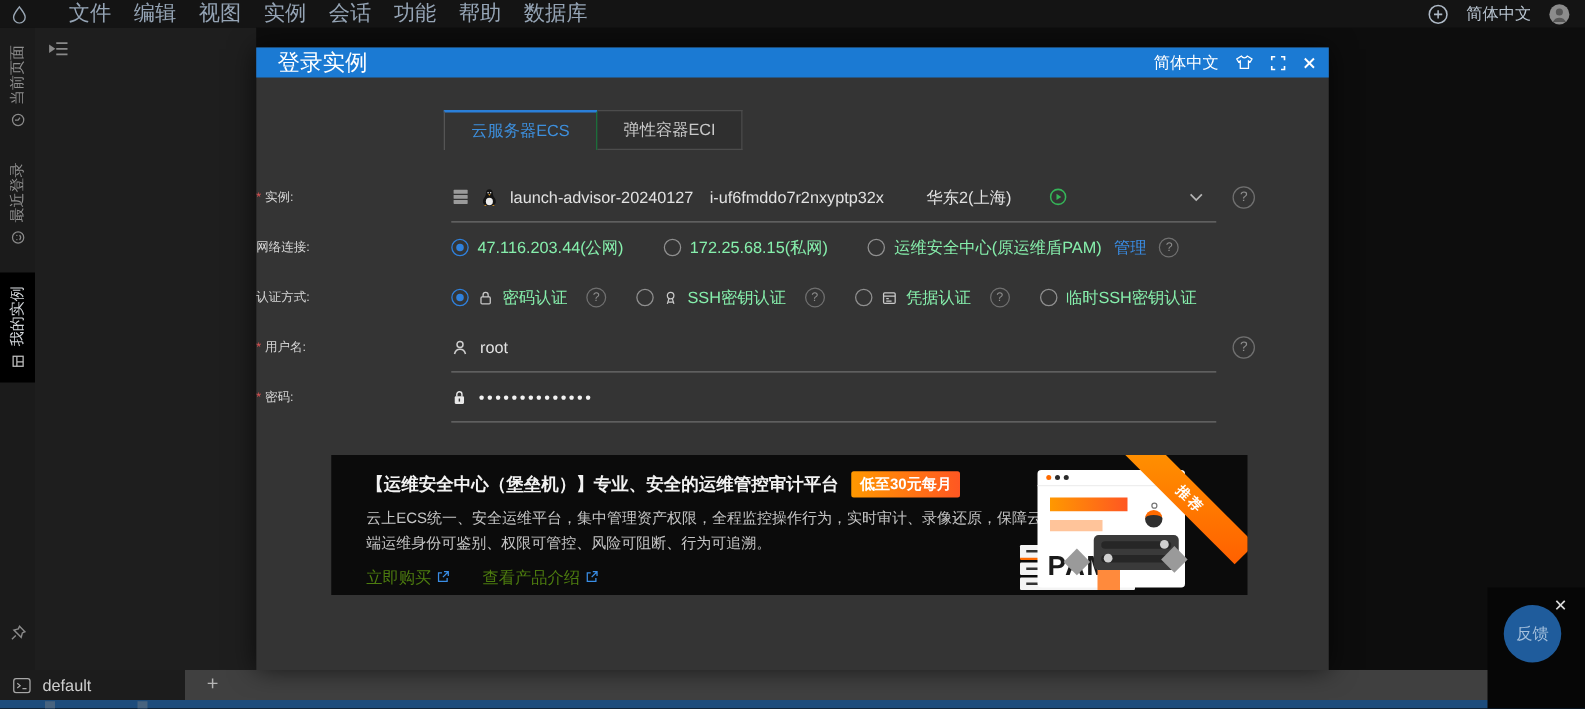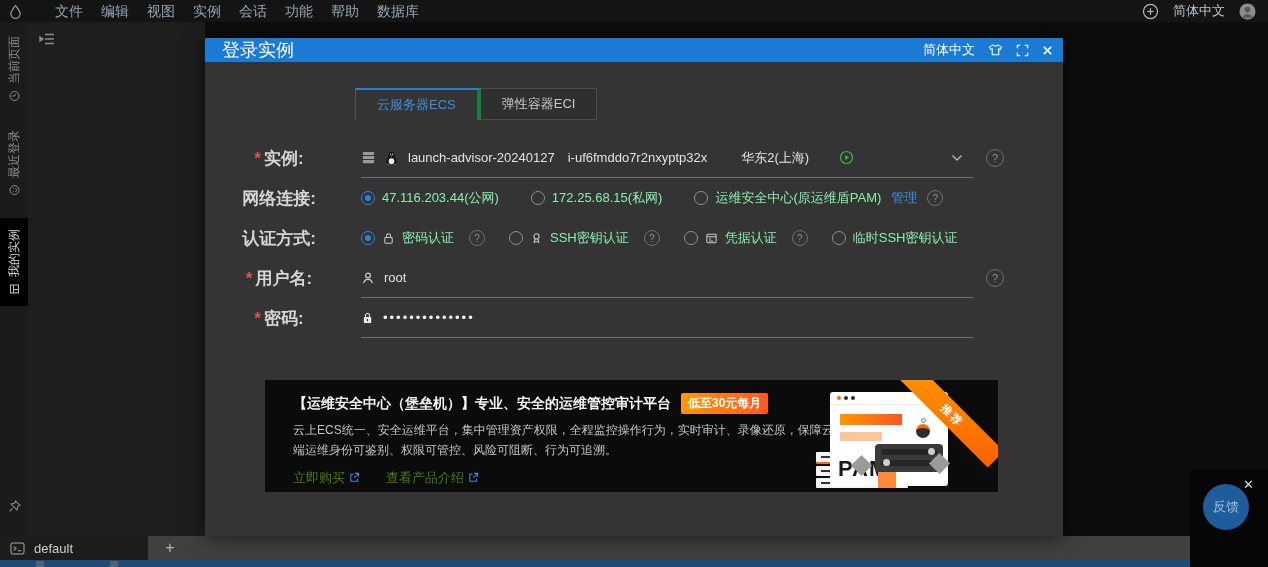--- a/index.html
+++ b/index.html
@@ -4,21 +4,21 @@
 <style>
   html,body{margin:0;padding:0;background:#000;}
   body{font-family:"Liberation Sans","DejaVu Sans",sans-serif;}
   .app{position:relative;width:1268px;height:567px;background:#0d0d0d;overflow:hidden;}
   svg{display:block;}
 
   
   .menubar{position:absolute;top:0;left:0;width:100%;height:22px;background:#141414;display:flex;align-items:center;z-index:30;}
   .logo-box{width:30px;display:flex;justify-content:center;align-items:center;}
   .menu-items{display:flex;margin-left:16px;}
-  .menu-item{padding:0 9px;font-size:14px;line-height:22px;color:#95a4b5;cursor:pointer;}
+  .menu-item{padding:0 9px;font-size:17px;line-height:22px;color:#95a4b5;cursor:pointer;}
   .menu-right{margin-left:auto;display:flex;align-items:center;gap:14px;padding-right:12px;}
   .lang-label{font-size:13px;color:#b9c5d1;cursor:pointer;}
 
   
   .activitybar{position:absolute;left:0;top:22px;width:28px;height:514px;background:#1b1b1b;z-index:20;}
   .vtabs{display:flex;flex-direction:column;align-items:center;padding-top:8px;}
   .vtab{position:relative;width:28px;height:78px;margin-bottom:16px;cursor:pointer;}
   .vtab-inner{position:absolute;top:50%;left:50%;transform:translate(-50%,-50%) rotate(-90deg);display:flex;align-items:center;gap:6px;white-space:nowrap;font-size:12px;color:#8f8f8f;}
   .vtab.active{background:#000;height:88px;}
   .vtab.active .vtab-inner{color:#d3d7db;}
@@ -33,27 +33,27 @@
   .dialog-header{height:24px;background:#1b7ad3;display:flex;align-items:center;padding:0 10px 0 17px;}
   .dialog-title{font-size:18px;color:#fff;}
   .dh-right{margin-left:auto;display:flex;align-items:center;gap:13px;}
   .dh-lang{font-size:13px;color:#fff;cursor:pointer;}
   .dh-icon{cursor:pointer;display:flex;align-items:center;}
   .dialog-body{position:relative;height:474px;}
 
   
   .tabs{display:flex;margin:26px 0 0 150px;}
   .tab{height:32px;box-sizing:border-box;display:flex;align-items:center;padding:0 21px;font-size:13px;cursor:pointer;}
-  .tab.active{color:#3d8fdd;background:#343434;border-top:2px solid #2a7fd9;border-left:1px solid #555;border-right:4px solid #15803d;}
+  .tab.active{color:#3d8fdd;background:#343434;border-top:2px solid #2a7fd9;border-left:1px solid #555;border-right:1px solid #15803d;}
   .tab.inactive{color:#c9c9c9;background:#2f2f2f;border:1px solid #4c4c4c;border-left:none;}
 
   
   .form{margin-top:18px;}
   .frow{display:flex;align-items:center;height:40px;padding-right:59px;}
-  .flabel{width:148px;flex:none;text-align:center;font-size:17px;color:#d6d6d6;font-weight:bold;}
+  .flabel{width:148px;flex:none;text-align:left;font-size:10px;color:#d6d6d6;}
   .req{color:#e05252;margin-right:3px;}
   .fcontrol{flex:1;margin-left:8px;display:flex;align-items:center;}
   .fcontrol.underlined{align-self:stretch;border-bottom:1px solid #6e6e6e;}
   .fhelp{width:16px;height:16px;flex:none;margin-left:13px;border:1px solid #707070;border-radius:50%;color:#8d8d8d;font-size:11px;display:flex;align-items:center;justify-content:center;cursor:pointer;}
   .fhelp.hidden{visibility:hidden;}
   .fhelp.small{width:14px;height:14px;font-size:10px;margin-left:8px;}
   .val{font-size:13px;color:#e2e2e2;}
   .instance-name{margin-left:9px;}
   .instance-id{margin-left:13px;}
   .instance-region{margin-left:34px;}
@@ -65,21 +65,21 @@
   .radio.checked::after{content:"";position:absolute;left:3px;top:3px;width:6px;height:6px;border-radius:50%;background:#2f81dd;}
   .opt{display:flex;align-items:center;gap:7px;margin-right:32px;cursor:pointer;}
   .opt-label{font-size:13px;color:#86efac;}
   .manage-link{font-size:13px;color:#3a8ee6;cursor:pointer;margin-left:-22px;margin-right:8px;}
   .opt-icon{display:flex;align-items:center;}
 
   .dots{font-size:13px;color:#f2f2f2;letter-spacing:2px;margin-left:9px;}
   .user-val{margin-left:9px;}
 
   
-  .promo{position:absolute;left:60px;top:292px;width:733px;height:112px;background:#0b0b0b;overflow:hidden;box-sizing:border-box;padding:13px 0 0 28px;}
+  .promo{position:absolute;left:60px;top:276px;width:733px;height:112px;background:#0b0b0b;overflow:hidden;box-sizing:border-box;padding:13px 0 0 28px;}
   .promo-titlerow{display:flex;align-items:center;gap:10px;}
   .promo-title{font-size:14px;font-weight:bold;color:#f2f2f2;}
   .promo-badge{background:linear-gradient(90deg,#ff9800,#ff5722);color:#fff;font-size:12px;font-weight:bold;padding:2px 7px;border-radius:2px;}
   .promo-desc{margin-top:7px;width:545px;font-size:12px;line-height:1.65;color:#c4c4c4;}
   .promo-links{margin-top:8px;display:flex;gap:26px;}
   .promo-link{display:flex;align-items:center;gap:4px;font-size:13px;color:#4d7c0f;cursor:pointer;}
 
   .illus{position:absolute;right:18px;top:8px;width:150px;height:100px;}
   .illus-window{position:absolute;left:0;top:4px;width:118px;height:94px;background:#fff;border-radius:3px;}
   .illus-titlebar{height:12px;display:flex;align-items:center;gap:3px;padding-left:7px;border-bottom:1px solid #eee;}

